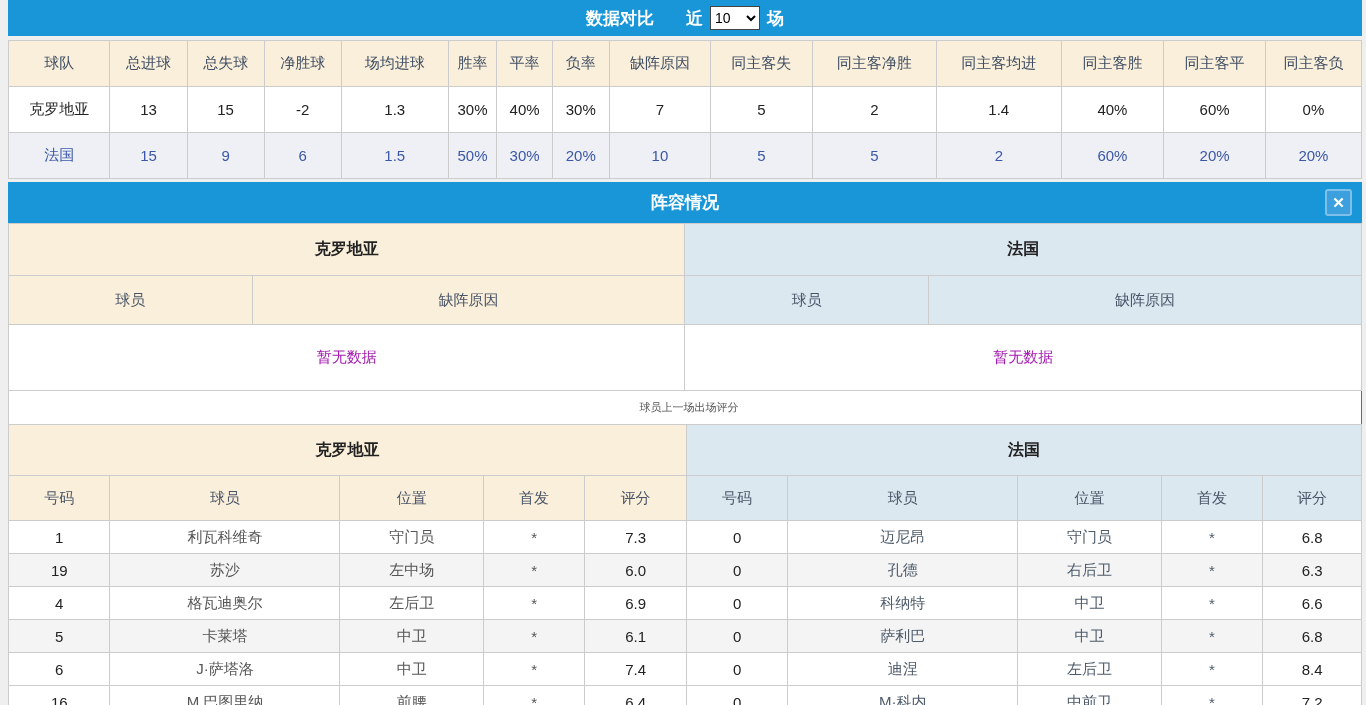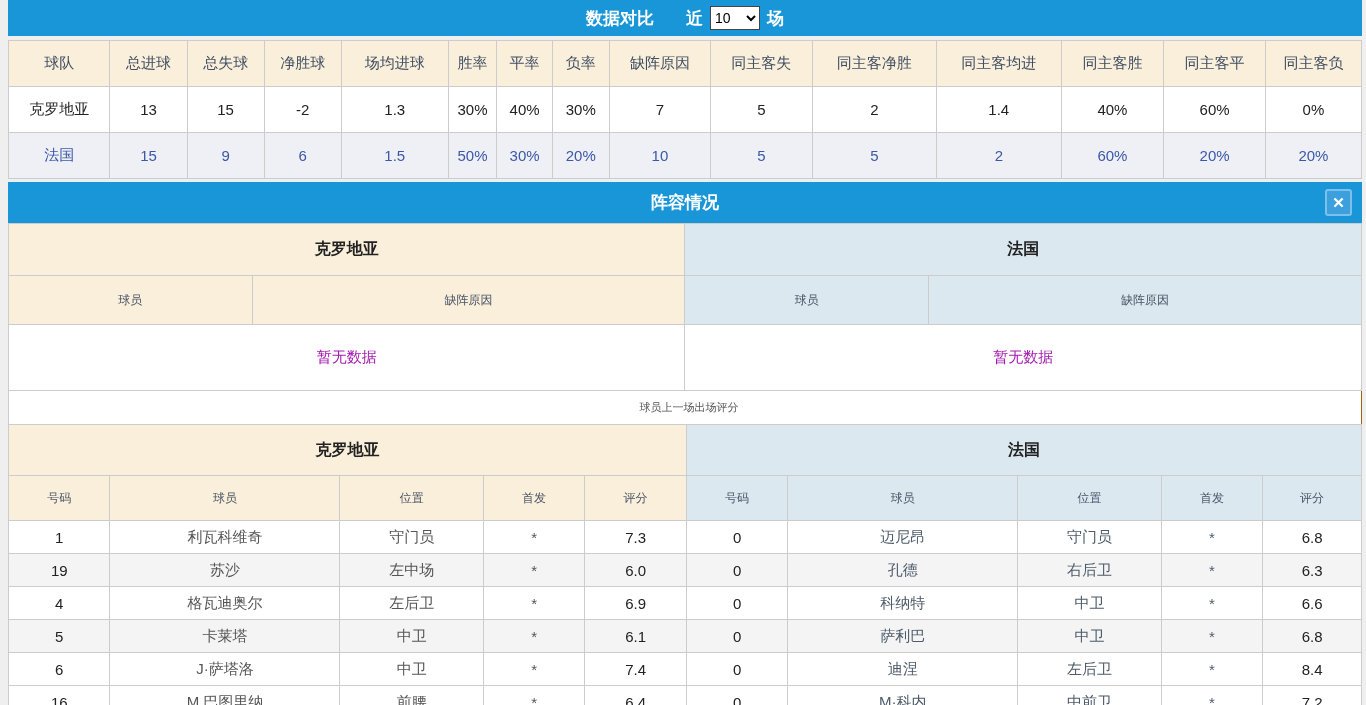--- a/index.html
+++ b/index.html
@@ -46,21 +46,21 @@
     display:flex; align-items:center; justify-content:center; cursor:pointer; padding:0;
   }
   .wide-table {
     width:100%; border-collapse:collapse; table-layout:fixed;
     background:#fff; text-align:center;
   }
   .wide-table th, .wide-table td { border:1px solid #ccc; font-weight:normal; overflow:hidden; }
   th.team-head { height:52px; font-weight:bold; font-size:16px; color:#222; }
   .bgL { background:#faefda; }
   .bgR { background:#dce8f0; }
-  th.col-head { height:49px; font-size:12px; color:#4a5568; }
+  th.col-head { height:49px; font-size:15px; color:#4a5568; }
   td.empty-cell { height:66px; font-size:15px; color:#a21caf; background:#fff; }
 
   
   .ratings-title {
     height:33px; background:#fff; border-left:1px solid #ccc; border-right:1px solid #a16207;
     display:flex; align-items:center; justify-content:center;
     font-size:11px; color:#555;padding-left:8px;
   }
   .rt-table th.team-head { height:51px; }
   .rt-table th.col-head { height:45px; }

